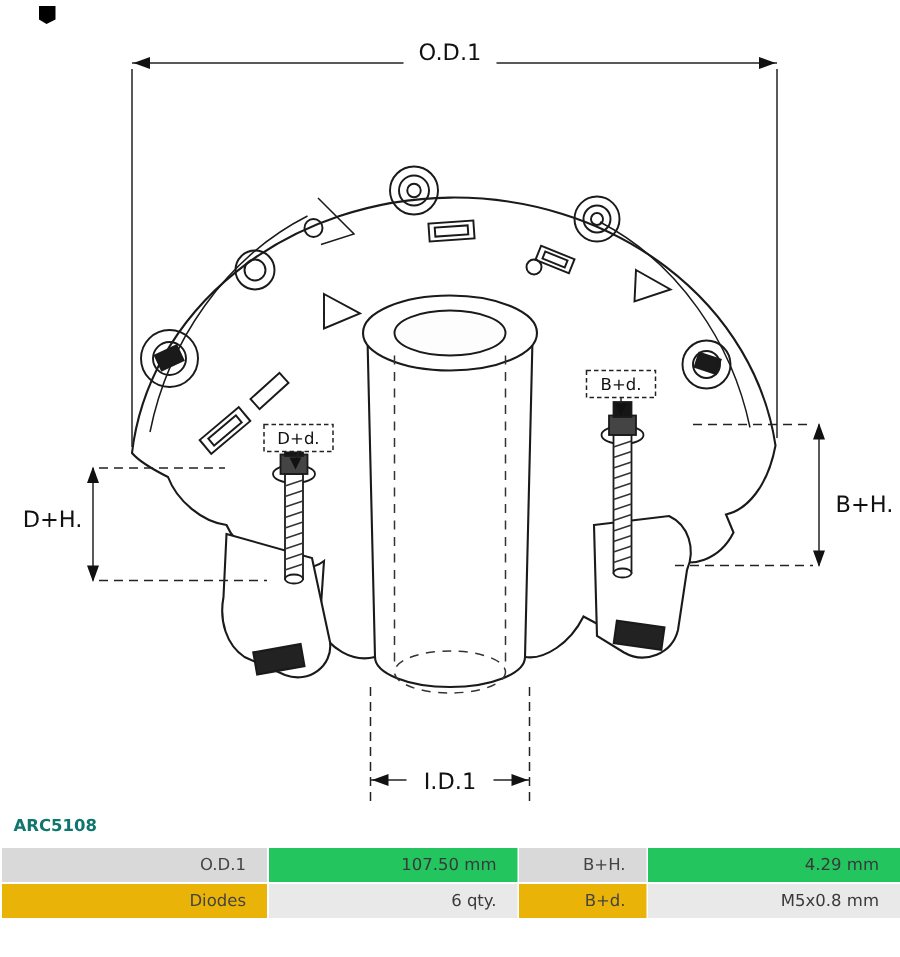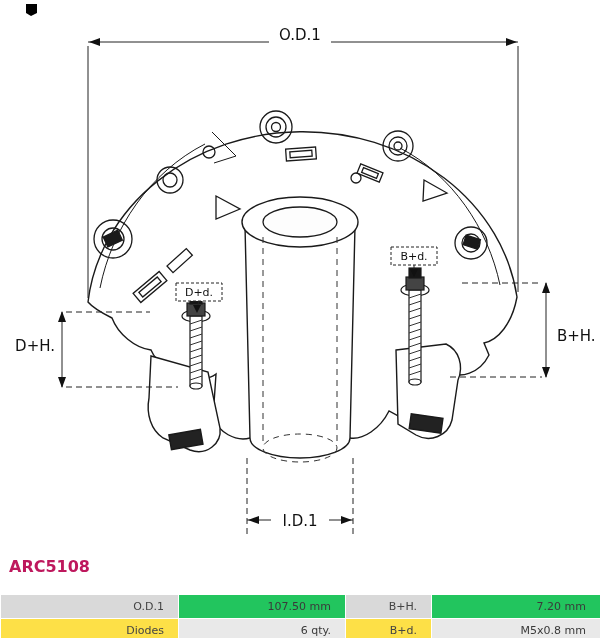--- a/index.html
+++ b/index.html
@@ -1,27 +1,27 @@
 <!DOCTYPE html>
 <html><head>
 <meta charset="utf-8">
 <style>
   * { margin:0; padding:0; box-sizing:border-box; }
   html,body { width:600px; background:#ffffff; font-family:"DejaVu Sans", sans-serif; }
-  .page { width:600px; height:638px; display:flex; flex-direction:column; background:#fff;gap:16px; }
+  .page { width:600px; height:638px; display:flex; flex-direction:column; background:#fff; }
   .drawing-area { width:600px; height:540px; position:relative; }
   svg text { font-family:"DejaVu Sans", sans-serif; fill:#111; }
   .dim-label { font-size:15px; }
   .small-dim-label { font-size:11px; }
-  .part-number { height:24px; line-height:22px; padding-left:9px; color:#be185d; font-weight:bold; font-size:16px; }
+  .part-number { height:24px; line-height:22px; padding-left:9px; color:#0f766e; font-weight:bold; font-size:11px; }
   table.spec-table { width:100%; border-collapse:collapse; table-layout:fixed; font-size:11px; color:#3a3a3a; }
   table.spec-table td { height:24px; padding:0 14px 0 6px; text-align:right; border:1px solid #ffffff; overflow:hidden; white-space:nowrap; }
   td.lbl { background:#d9d9d9; color:#444; }
   td.val { background:#22c55e; }
-  tr.row-even td.lbl { background:#fde047; }
+  tr.row-even td.lbl { background:#eab308; }
   tr.row-even td.val { background:#e9e9e9;margin-left:29px; }
 </style>
 </head>
 <body>
 
 <div class="page">
 
   <div class="drawing-area">
     <svg width="600" height="540" viewBox="0 0 600 540">
 
@@ -208,21 +208,21 @@
       <col style="width:178px">
         <col style="width:167px">
         <col style="width:86px">
         <col style="width:169px">
     </colgroup>
     <tbody>
       <tr class="row-odd">
         <td class="lbl">O.D.1</td>
         <td class="val">107.50 mm</td>
         <td class="lbl">B+H.</td>
-        <td class="val">7.20 mm</td>
+        <td class="val">4.29 mm</td>
       </tr>
       <tr class="row-even">
         <td class="lbl">Diodes</td>
         <td class="val">6 qty.</td>
         <td class="lbl">B+d.</td>
         <td class="val">M5x0.8 mm</td>
       </tr>
     </tbody>
   </table>
 

